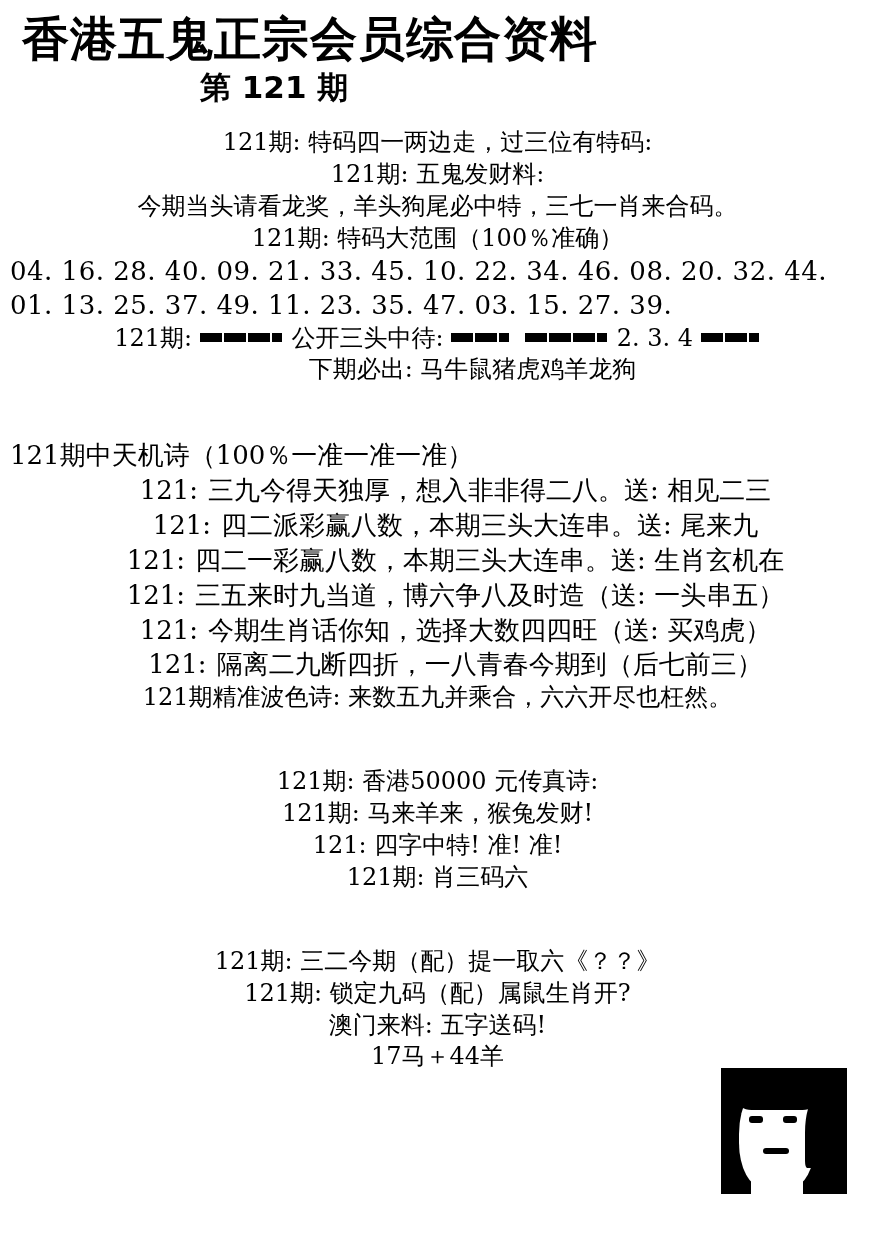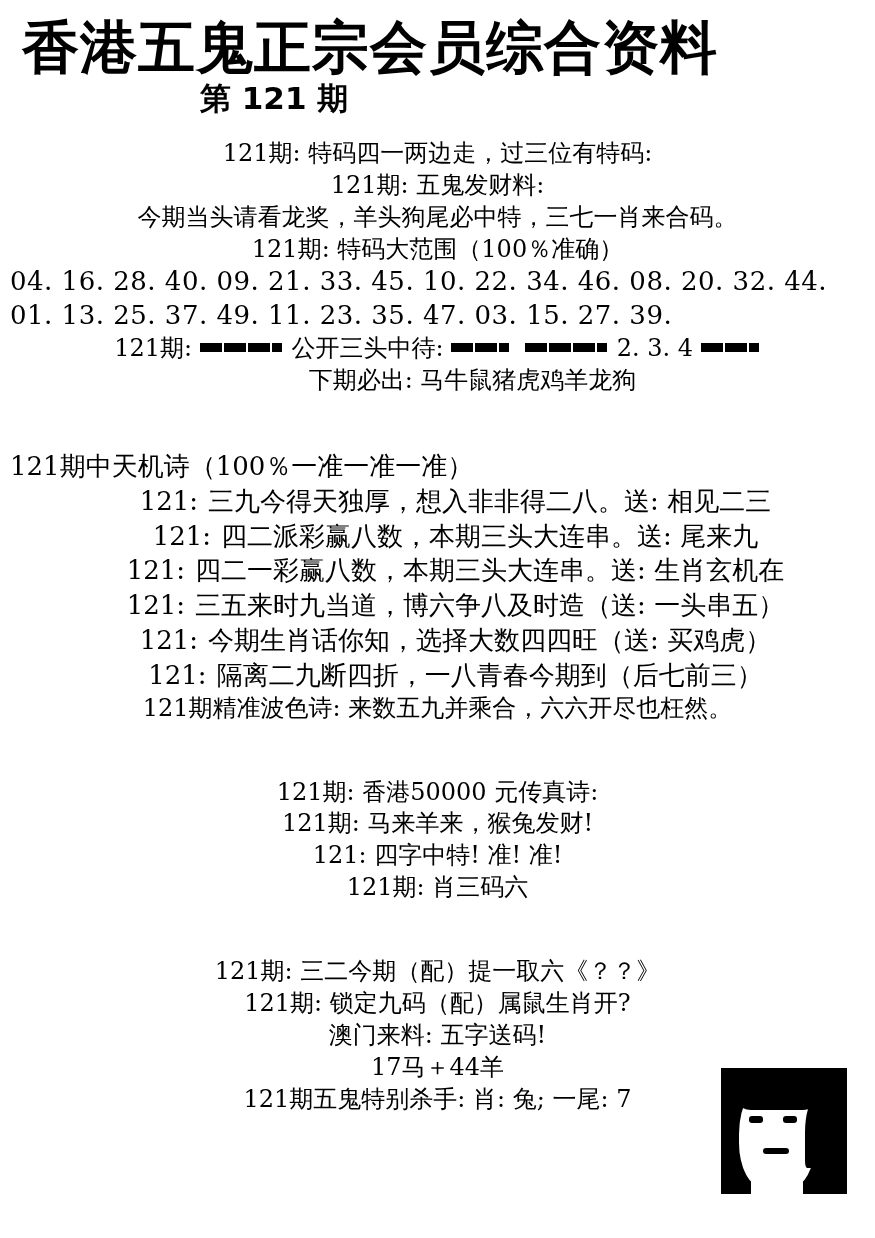--- a/index.html
+++ b/index.html
@@ -16,23 +16,23 @@
     overflow: hidden;
   }
   .page {
     position: relative;
     width: 875px;
     height: 1238px;
     box-sizing: border-box;
     padding: 18px 10px 0 10px;
   }
   .title {
-    font-family: Liberation Serif, serif;
+    font-family: Liberation Mono, monospace;
     font-weight: bold;
-    font-size: 57px;
+    font-size: 47px;
     letter-spacing: 1px;
     line-height: 1.05;
     text-align: left;
     padding-left: 12px;
     white-space: nowrap;
   }
   .issue-line {
     font-family: "DejaVu Sans", "Liberation Sans", sans-serif;
     font-weight: bold;
     font-size: 31px;
@@ -239,21 +239,20 @@
     <div class="ln">121期: 肖三码六</div>
   </div>
 
   <div class="spacer-lg"></div>
 
   <div class="block">
     <div class="ln">121期: 三二今期（配）提一取六《？？》</div>
     <div class="ln">121期: 锁定九码（配）属鼠生肖开?</div>
     <div class="ln">澳门来料: 五字送码!</div>
     <div class="ln">17马＋44羊</div>
-    <div class="ln">121期五鬼特别杀手: 肖: 兔; 一尾: 7</div>
   </div>
 
   <div class="photo">
     <div class="face"></div>
     <div class="hair"></div>
     <div class="shade"></div>
     <div class="eye-l"></div>
     <div class="eye-r"></div>
     <div class="mouth"></div>
     <div class="neck"></div>

